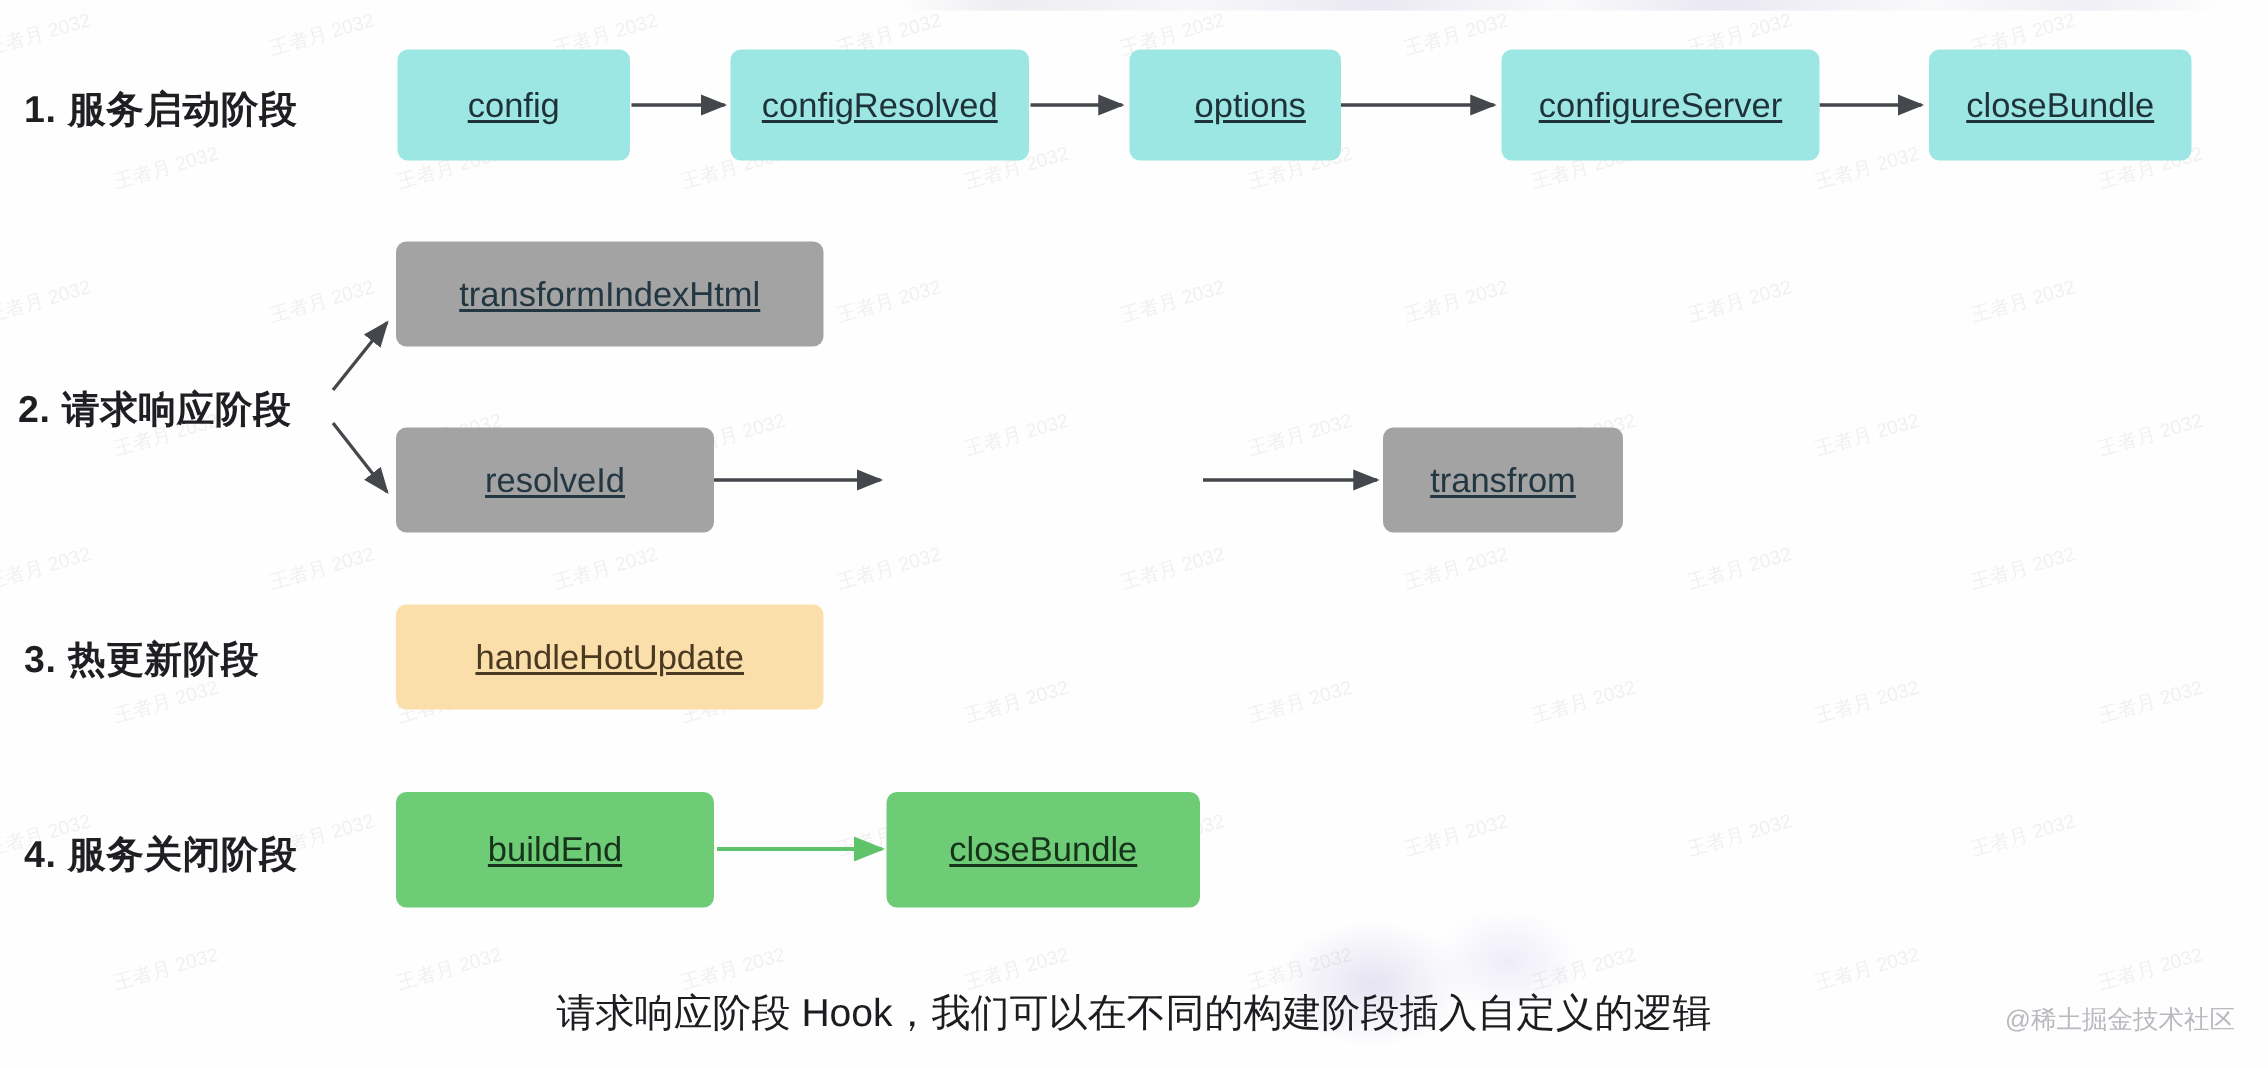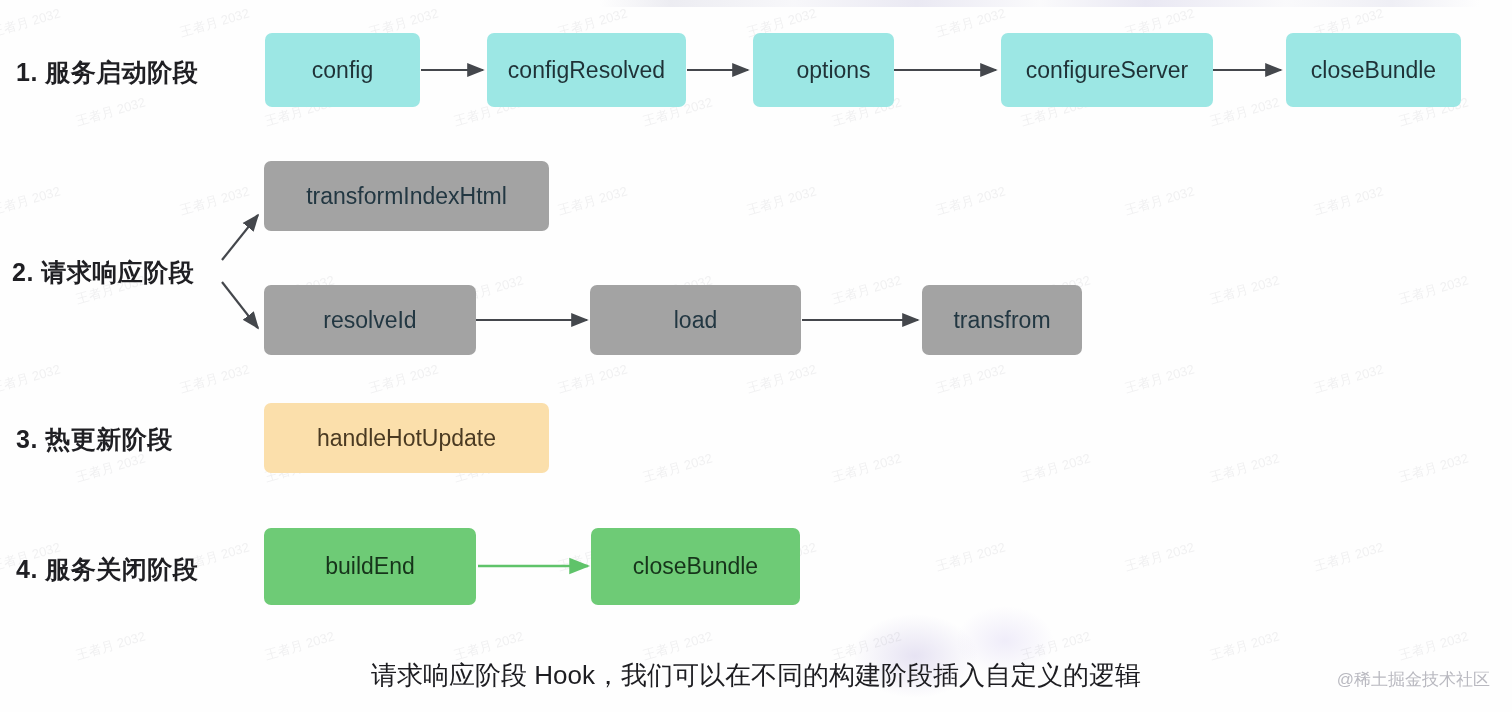--- a/index.html
+++ b/index.html
@@ -73,20 +73,21 @@
     position: absolute;
     display: flex;
     align-items: center;
     justify-content: center;
     border-radius: 7px;
     color: #22303b;
     font-size: 23px;
     font-family: "Liberation Sans", "DejaVu Sans", sans-serif;
     box-sizing: border-box;
     white-space: nowrap;
+    text-decoration: underline;
   }
   .node.cyan  { background: #9ce7e4; color: #1f3237; }
   .node.blue  { background: #a3a3a3; color: #223742; }
   .node.amber { background: #fbdfab; color: #4a3a22; }
   .node.green { background: #6ecb76; color: #16341a; }
 
   svg.edges {
     position: absolute;
     left: 0; top: 0;
     width: 1512px;
@@ -217,21 +218,20 @@
   <div class="node cyan" style="left:265px; top:33px; width:155px; height:74px;">config</div>
   <div class="node cyan" style="left:487px; top:33px; width:199px; height:74px;">configResolved</div>
   <div class="node cyan" style="left:753px; top:33px; width:141px; height:74px;padding-left:20px;">options</div>
   <div class="node cyan" style="left:1001px; top:33px; width:212px; height:74px;">configureServer</div>
   <div class="node cyan" style="left:1286px; top:33px; width:175px; height:74px;">closeBundle</div>
 
   <div class="stage-label" style="left:12px; top:256px;">2. 请求响应阶段</div>
 
   <div class="node blue" style="left:264px; top:161px; width:285px; height:70px;">transformIndexHtml</div>
   <div class="node blue" style="left:264px; top:285px; width:212px; height:70px;">resolveId</div>
-  <div class="node blue" style="left:590px; top:285px; width:211px; height:70px;">load</div>
   <div class="node blue" style="left:922px; top:285px; width:160px; height:70px;text-align:right;">transfrom</div>
 
   <div class="stage-label" style="left:16px; top:423px;">3. 热更新阶段</div>
 
   <div class="node amber" style="left:264px; top:403px; width:285px; height:70px;">handleHotUpdate</div>
 
   <div class="stage-label" style="left:16px; top:553px;">4. 服务关闭阶段</div>
 
   <div class="node green" style="left:264px; top:528px; width:212px; height:77px;">buildEnd</div>
   <div class="node green" style="left:591px; top:528px; width:209px; height:77px;">closeBundle</div>

